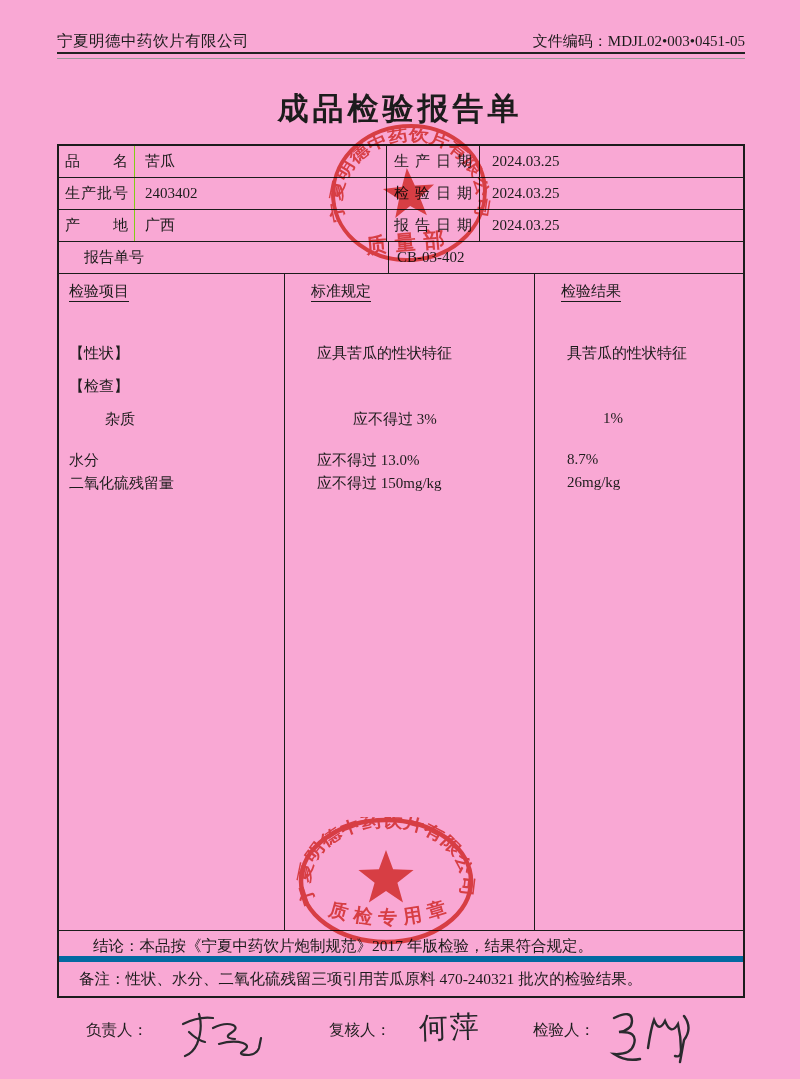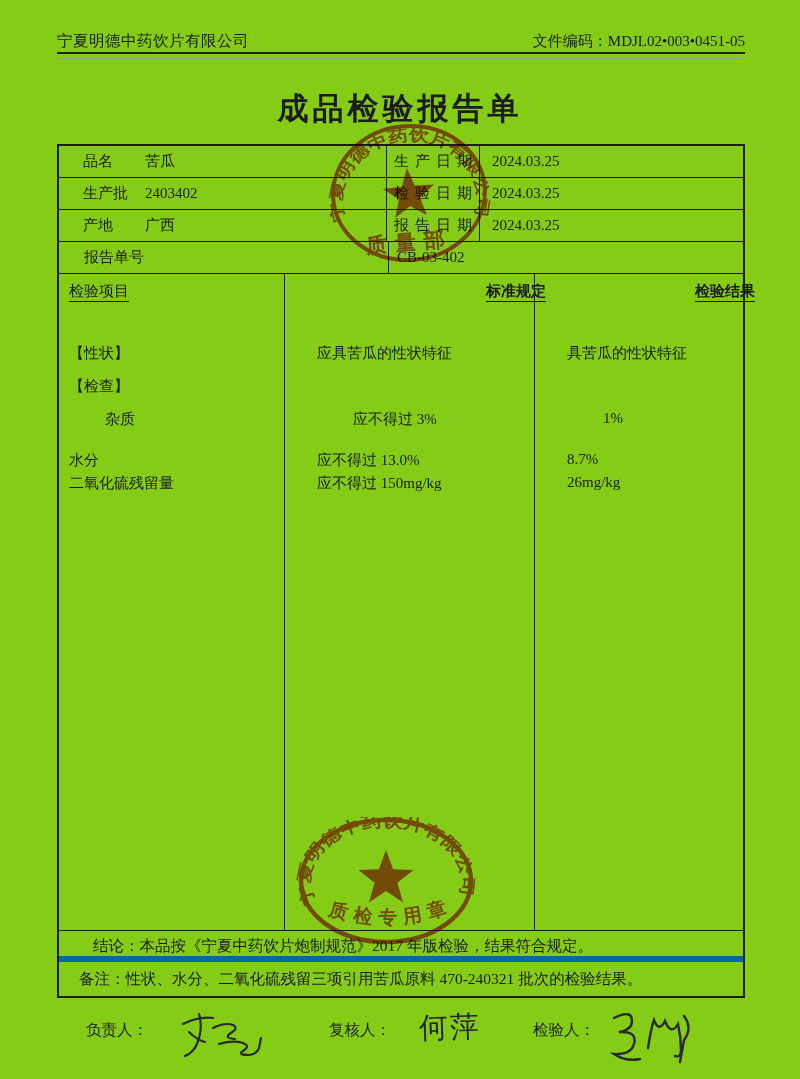--- a/index.html
+++ b/index.html
@@ -1,54 +1,54 @@
 <!DOCTYPE html>
 <html><head>
 <meta charset="utf-8">
 <style>
   html,body{margin:0;padding:0;background:#888;}
   .sheet{
     position:relative;
     width:800px;height:1079px;
-    background:#84cc16;
+    background:#f9a8d4;
     font-family:"Liberation Serif","DejaVu Serif",serif;
     color:#1c1c1c;
     overflow:hidden;
     margin:0 auto;
   }
   
   .company{position:absolute;left:57px;top:31px;font-size:15.5px;letter-spacing:.5px;}
   .doccode{position:absolute;right:55px;top:32px;font-size:15px;white-space:nowrap;text-align:right;}
   .rule{position:absolute;left:57px;top:52px;width:688px;height:4px;
         border-top:2.5px solid #222;border-bottom:1px solid #9a9a9a;}
   .title{position:absolute;left:0;top:88px;width:100%;text-align:center;
          font-size:31px;font-weight:bold;letter-spacing:4px;}
   
   .doc-table{position:absolute;left:57px;top:144px;width:688px;height:854px;
              border:2px solid #1c1c1c;box-sizing:border-box;font-size:15px;}
   .doc-table *{box-sizing:border-box;}
   .info-row{display:flex;height:32px;border-bottom:1px solid #1c1c1c;}
   .cell{height:100%;line-height:30px;overflow:hidden;white-space:nowrap;}
-  .c1{width:76px;border-right:7px solid #84cc16;padding:0 24px;
+  .c1{width:76px;border-right:1px solid #84cc16;padding:0 6px;
       text-align:justify;text-align-last:justify;}
   .c2{width:252px;border-right:1px solid #1c1c1c;padding-left:10px;}
   .c3{width:93px;border-right:1px solid #1c1c1c;padding:0 7px;
       text-align:justify;text-align-last:justify;}
   .c4{flex:1;padding-left:12px;}
   .c12{width:330px;border-right:1px solid #1c1c1c;padding-left:25px;}
   .c34{flex:1;padding-left:8px;}
   
   .insp{display:flex;height:657px;border-bottom:1px solid #1c1c1c;gap:22px;}
   .bcol{position:relative;height:100%;}
   .bcol1{width:226px;border-right:1px solid #1c1c1c;}
   .bcol2{width:228px;border-right:1px solid #1c1c1c;}
   .bcol3{flex:1;}
   .bline{position:absolute;white-space:nowrap;font-size:15px;}
   .hdr{text-decoration:underline;text-underline-offset:5px;}
-  .ctr{left:12px;width:100%;text-align:right;font-weight:bold;}
+  .ctr{left:4px;width:100%;text-align:left;}
   .ind{left:10px;}
   .r1{top:8px;} .r2{top:70px;} .r3{top:103px;} .r4{top:136px;margin-left:36px;} .r5{top:177px;} .r6{top:200px;}
   
   .concl{height:31px;line-height:30px;border-bottom:6px solid #0369a1;
          padding-left:34px;font-size:15.5px;white-space:nowrap;}
   .remark{height:34px;line-height:33px;padding-left:20px;font-size:15.5px;white-space:nowrap;}
   
   .sigrow{position:absolute;left:0;top:1014px;width:100%;height:60px;font-size:15.5px;margin-left:36px;}
   .siglabel{position:absolute;top:6px;white-space:nowrap;}
   .lbl-resp{left:50px;} .lbl-rev{left:293px;} .lbl-insp{left:497px;}

